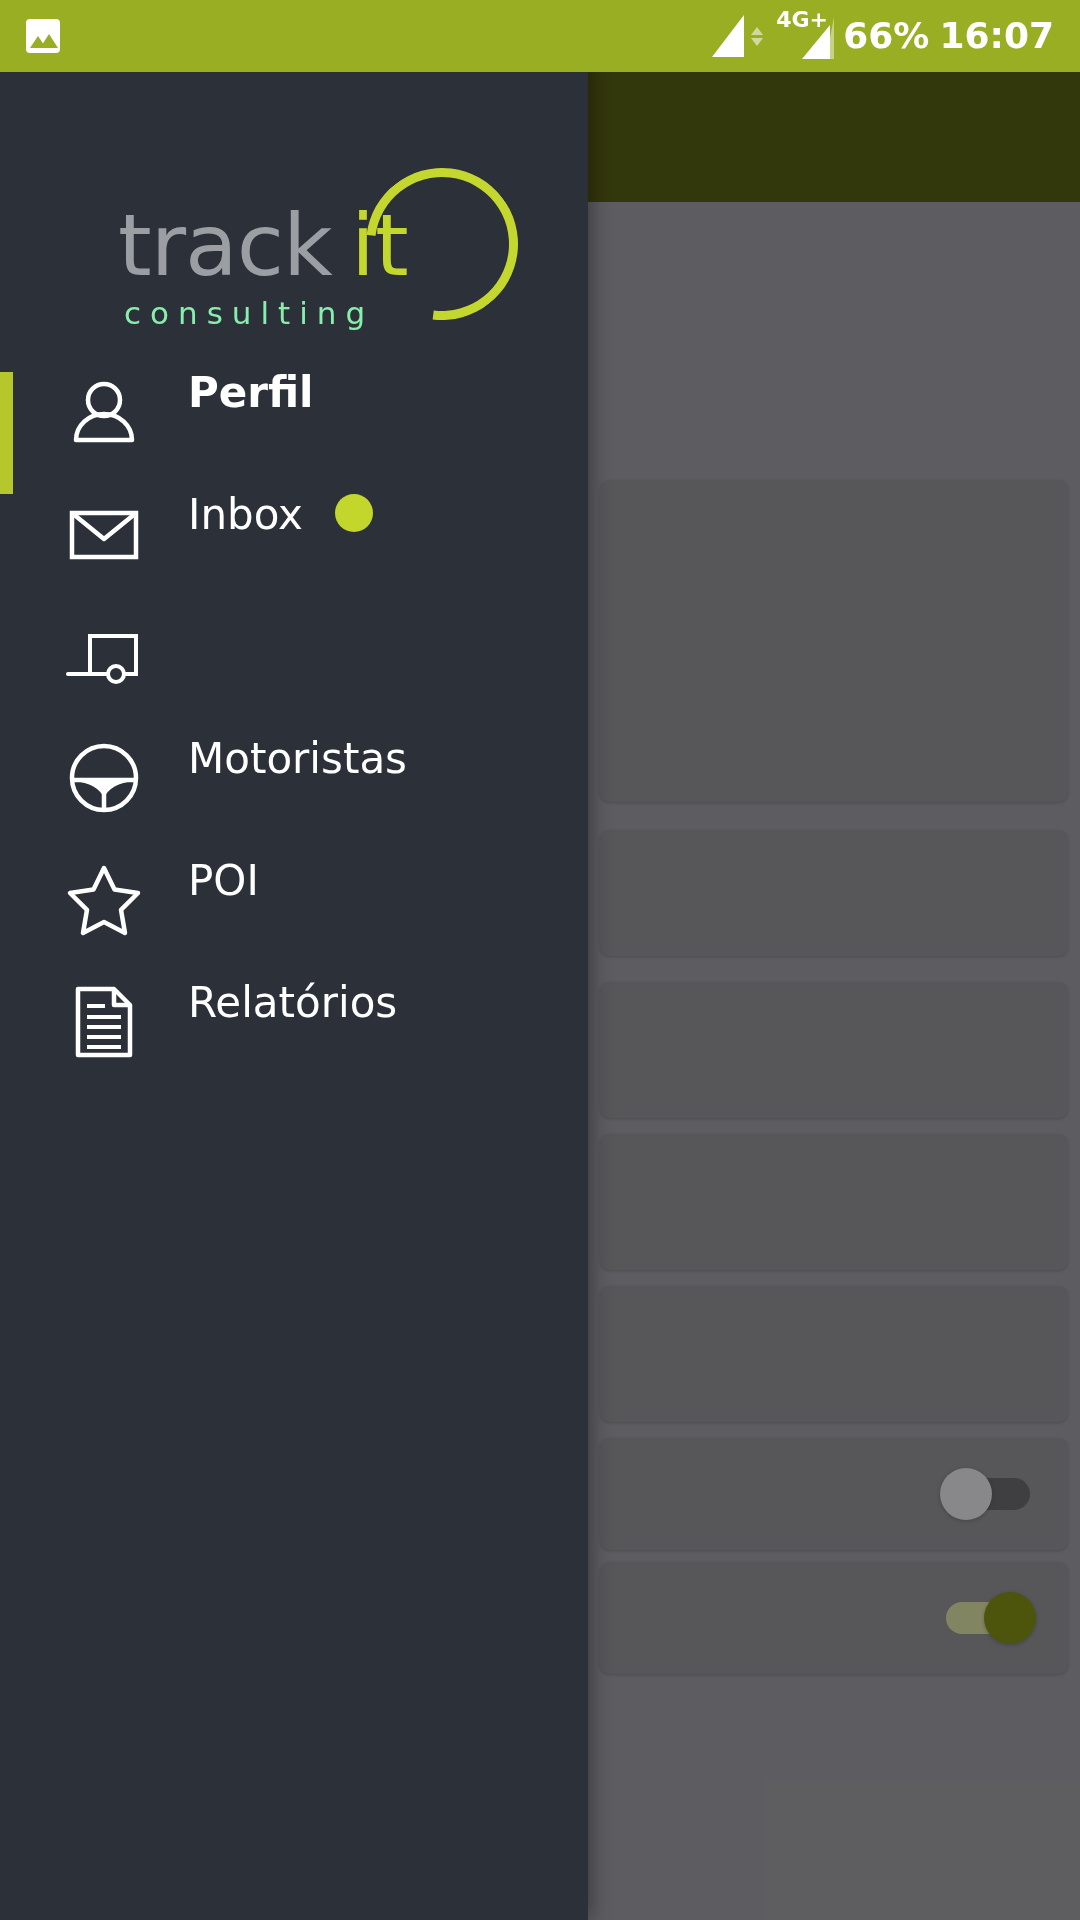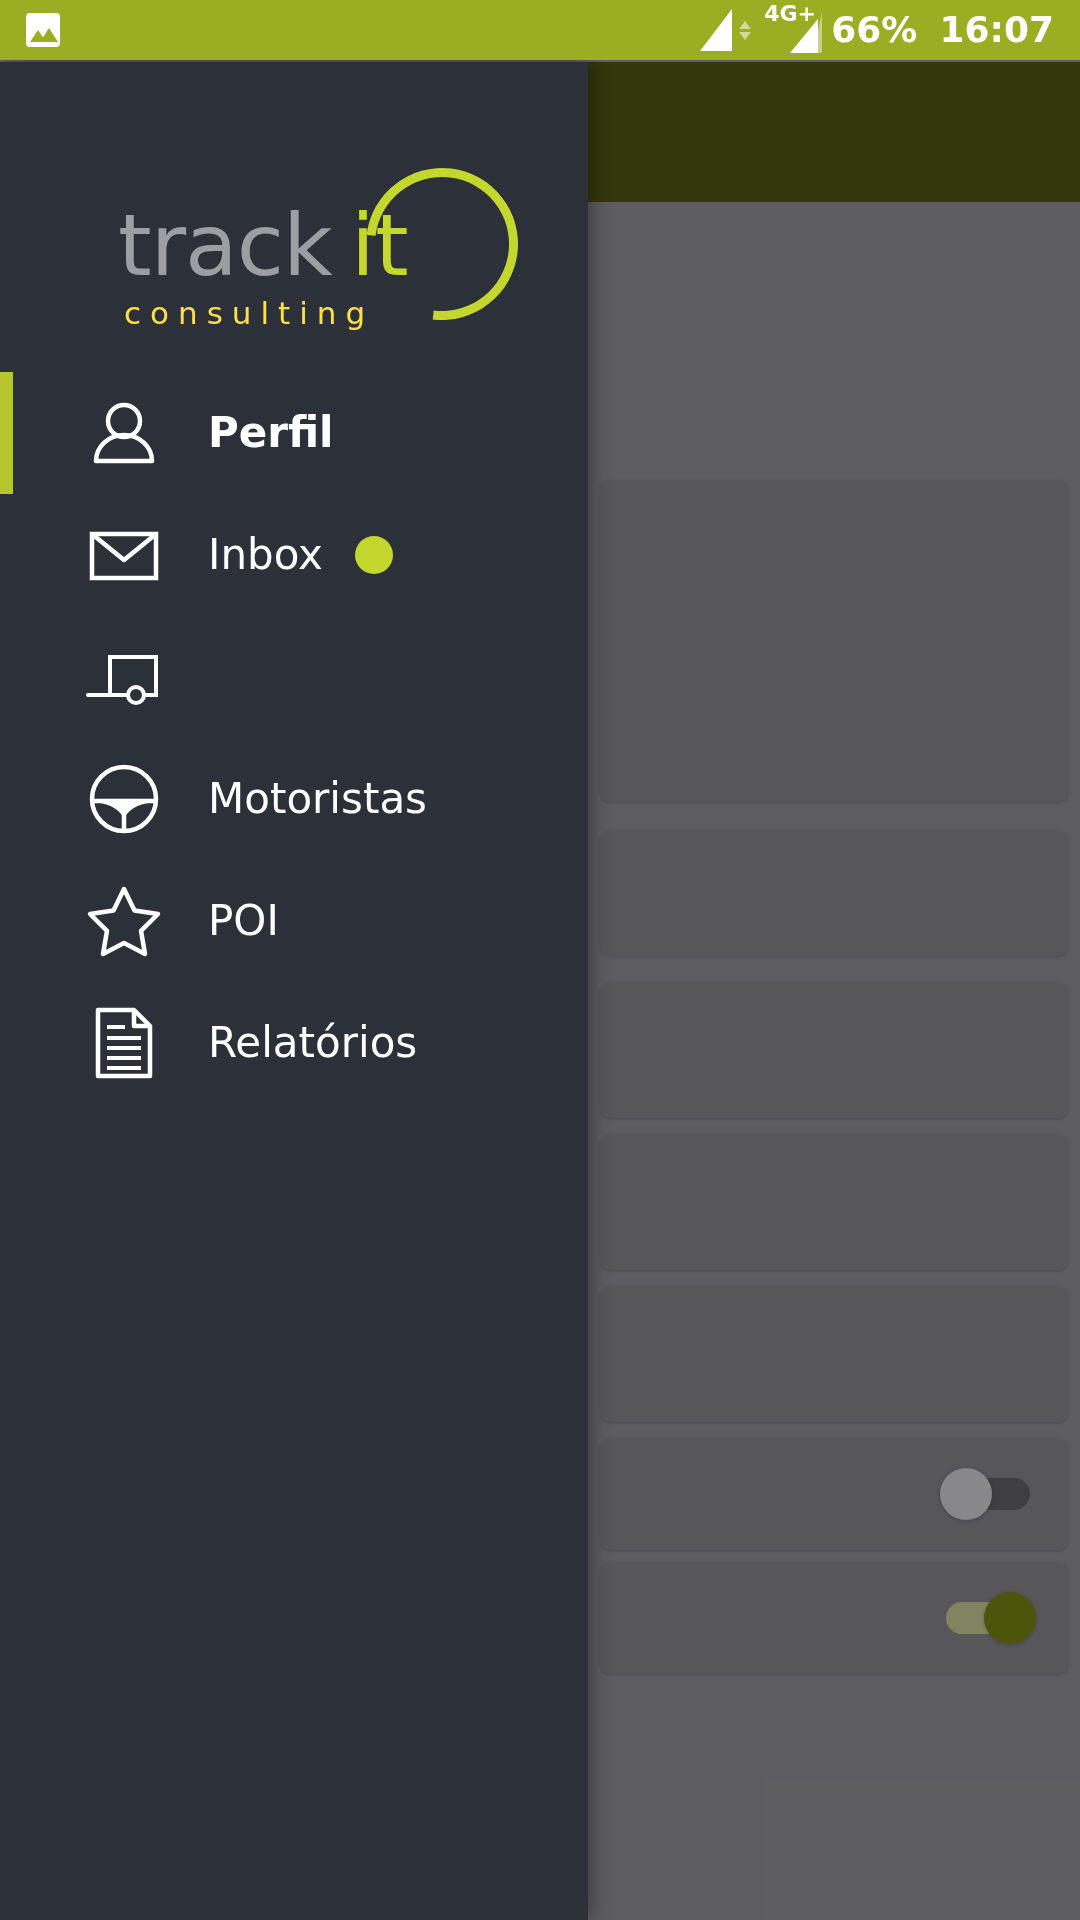--- a/index.html
+++ b/index.html
@@ -41,31 +41,31 @@
   }
   .bg-toggle.off .track { background:#5b5b5f; }
   .bg-toggle.off .knob { left:0; background:#c3c3c6; }
   .bg-toggle.on .track { background:#b9bf8d; }
   .bg-toggle.on .knob { right:0; background:#6d7a11; }
 
   .dim { position:absolute; inset:0; background:rgba(0,0,0,.30); }
 
   
   .statusbar {
-    position:absolute; left:0; top:0; width:1080px; height:60px;
+    position:absolute; left:0; top:0; width:1080px; height:72px;
     background:#9aae23; display:flex; align-items:center;
     padding:8px 26px; z-index:40;
   }
   .sb-left { display:flex; align-items:center; gap:14px; }
   .sb-right { margin-left:auto; display:flex; align-items:center; gap:0px; }
   .sb-text {
     color:#ffffff; font-size:36px; font-weight:700; letter-spacing:0px;
     font-family:"DejaVu Sans", sans-serif; line-height:1;
   }
-  .sb-pct { margin-right:22px; }
+  .sb-pct { margin-right:10px; }
   .img-icon {
     width:34px; height:34px; background:#fff; border-radius:4px;
     position:relative; overflow:hidden;
   }
   .img-icon::after{
     content:""; position:absolute; left:4px; bottom:5px;
     width:0; height:0;
     border-left:8px solid transparent; border-right:8px solid transparent;
     border-bottom:12px solid #9aae23;
   }
@@ -111,29 +111,29 @@
     font-family:"DejaVu Sans", sans-serif; line-height:1;
   }
   .logo-ring {
     position:absolute; left:248px; top:-12px; width:152px; height:152px;
     border:9px solid #c4d72e; border-radius:50%;
     border-left-color:transparent;
     transform:rotate(-38deg);
   }
   .logo-sub {
     position:absolute; left:6px; top:118px;
-    font-size:31px; color:#fde047; letter-spacing:9px;
+    font-size:31px; color:#86efac; letter-spacing:9px;
     font-family:"DejaVu Sans", sans-serif; line-height:1;
   }
 
   
   .menu { position:relative; margin-top:10px; }
   .menu-item {
-    position:relative; display:flex; align-items:center; height:122px;
-    padding-left:84px;
+    position:relative; display:flex; align-items:flex-start; height:122px;
+    padding-left:64px;
   }
   .menu-item .ico {
     width:80px; height:80px; display:flex; align-items:center; justify-content:center;
     flex:0 0 80px;
   }
   .menu-item .label {
     margin-left:44px; font-size:42px; color:#ffffff; font-weight:400;
     font-family:"DejaVu Sans", sans-serif; line-height:1;
   }
   .menu-item.active .label { font-weight:700; }

